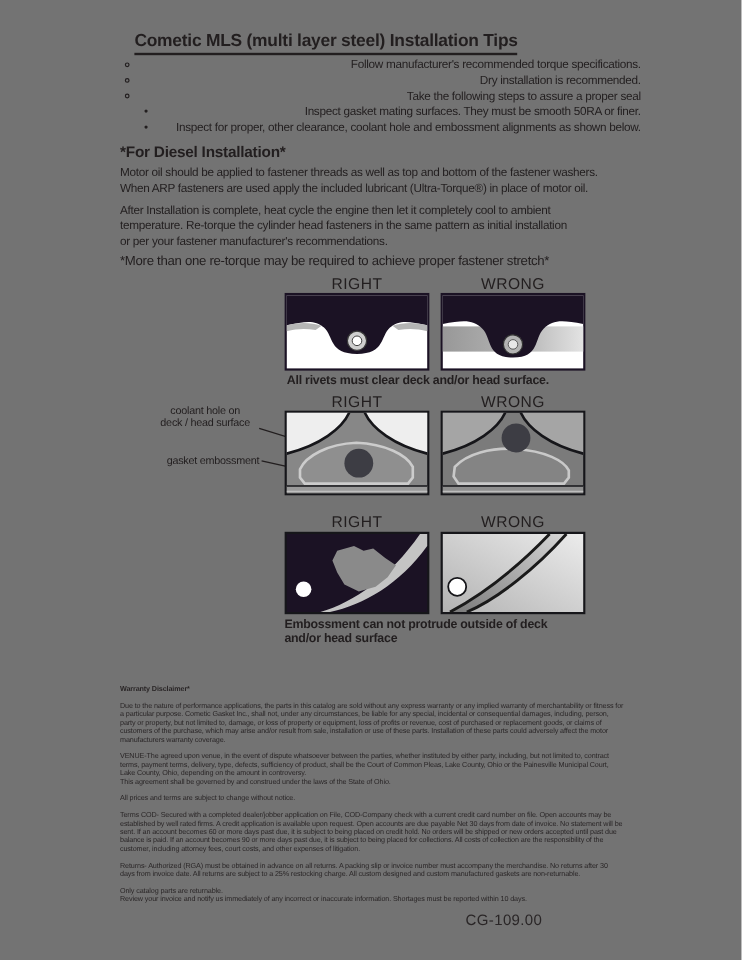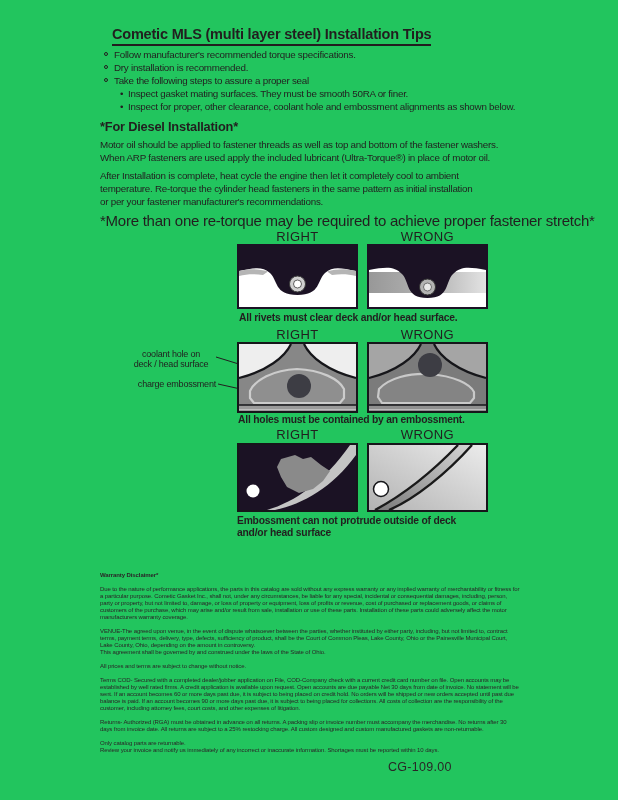--- a/index.html
+++ b/index.html
@@ -1,38 +1,38 @@
 <!DOCTYPE html>
 <html><head>
 <meta charset="utf-8">
 <style>
   * { margin:0; padding:0; box-sizing:border-box; }
   html,body { background:#ffffff; }
   .page {
-    position:relative; width:618px; height:800px; background:#22c55e;
+    position:relative; width:618px; height:800px; background:#737373;
     font-family:"Liberation Sans", sans-serif; color:#221e1f; overflow:hidden;
   }
   .abs { position:absolute; }
   .title {
     left:112px; top:26px; font-size:14.5px; font-weight:bold; letter-spacing:-0.2px;
     border-bottom:2px solid #221e1f; padding-bottom:2px; display:inline-block;
   }
-  .bullets { left:104px; top:48px; width:430px; font-size:9.8px; letter-spacing:-0.25px; }
+  .bullets { left:104px; top:48px; width:430px; font-size:9.8px; letter-spacing:-0.25px;text-align:right; }
   .b-row { position:relative; padding-left:10px; line-height:13px; }
   .b-row .ring {
     position:absolute; left:0; top:4px; width:4px; height:4px;
     border:1px solid #221e1f; border-radius:50%;
   }
   .sb-row { position:relative; padding-left:24px; line-height:13px; }
   .sb-row .dot { position:absolute; left:16px; top:0; font-size:9.8px; }
   .diesel-h { left:100px; top:119px; font-size:12.8px; font-weight:bold; letter-spacing:-0.2px; }
   .body-p { font-size:9.8px; letter-spacing:-0.25px; line-height:13px; white-space:pre-line; width:440px; }
   .p1 { left:100px; top:138px; }
   .p2 { left:100px; top:169px; }
-  .note { left:100px; top:212px; font-size:15px; letter-spacing:-0.25px;text-align:right; }
+  .note { left:100px; top:212px; font-size:11px; letter-spacing:-0.25px;text-align:right; }
   .dlabel { width:121px; text-align:center; font-size:13px; letter-spacing:0.4px; color:#221e1f; }
   .caption { font-weight:bold; font-size:10.3px; letter-spacing:-0.2px; line-height:11.5px; white-space:pre-line; }
   .ann { font-size:9px; letter-spacing:-0.2px; text-align:center; line-height:10px; }
   .panel { display:block; }
   .smallprint { left:100px; top:572px; width:420px; font-size:6px; line-height:7px; letter-spacing:-0.1px; color:#2a2627; }
   .smallprint .sp-h { font-weight:bold; margin-bottom:7px; }
   .smallprint p { margin-bottom:7px; white-space:pre-line; }
   .footer { left:388px; top:760px; font-size:12.5px; letter-spacing:0.3px; color:#2a2627; }
 </style>
 </head>
@@ -81,23 +81,23 @@
     <rect x="2" y="28" width="117" height="21" fill="url(#g1)"></rect>
     <path d="M2,2 H119 V26 C102,23 94,22 86,30 C78,38 83,54 60.5,54 C38,54 43,38 35,30 C27,22 19,23 2,26 Z" fill="#1b1224"></path>
     <circle cx="60.5" cy="43" r="8" fill="#b3b3b3" stroke="#333333" stroke-width="1"></circle>
     <circle cx="60.5" cy="43" r="4" fill="#e8e8e8" stroke="#555555" stroke-width="0.8"></circle>
   </svg>
   <div class="abs caption" style="left:239px; top:312px;">All rivets must clear deck and/or head surface.</div>
 
   <div class="abs dlabel" style="left:237px; top:327px;">RIGHT</div>
   <div class="abs dlabel" style="left:367px; top:327px;">WRONG</div>
 
-  <div class="abs ann" style="left:126px; top:349px; width:90px; white-space:pre-line;">coolant hole on
+  <div class="abs ann" style="left:126px; top:337px; width:90px; white-space:pre-line;">coolant hole on
 deck / head surface</div>
-  <div class="abs ann" style="left:120px; top:379px; width:96px; text-align:right;">charge embossment</div>
+  <div class="abs ann" style="left:120px; top:379px; width:96px; text-align:right;">gasket embossment</div>
   <svg class="abs" style="left:0; top:0; pointer-events:none;" width="618" height="800">
     <line x1="216" y1="357" x2="294" y2="381" stroke="#221e1f" stroke-width="1"></line>
     <line x1="218" y1="384" x2="263" y2="394" stroke="#221e1f" stroke-width="1"></line>
   </svg>
 
   <svg class="abs panel" style="left:237px; top:342px;" width="121" height="71" viewBox="0 0 121 71">
     <rect x="1" y="1" width="119" height="69" fill="#878787" stroke="#16161a" stroke-width="2"></rect>
     <path d="M2,2 L54,2 C48,15 30,29 2,36 Z" fill="#eeeeee"></path>
     <path d="M119,2 L67,2 C73,15 91,29 119,36 Z" fill="#eeeeee"></path>
     <path d="M54,2 C48,15 30,29 2,36" fill="none" stroke="#16161a" stroke-width="2.2"></path>
@@ -113,21 +113,20 @@
     <path d="M2,2 L54,2 C48,15 30,29 2,36 Z" fill="#a5a5a5"></path>
     <path d="M119,2 L67,2 C73,15 91,29 119,36 Z" fill="#a5a5a5"></path>
     <path d="M54,2 C48,15 30,29 2,36" fill="none" stroke="#16161a" stroke-width="2.2"></path>
     <path d="M67,2 C73,15 91,29 119,36" fill="none" stroke="#16161a" stroke-width="2.2"></path>
     <path d="M15,61 L11,55 L12,47 C22,36 42,31 62,32 C88,34 103,42 107,50 L107,56 L103,61 Z" fill="#848484" stroke="#c9c9c9" stroke-width="2.2"></path>
     <circle cx="63" cy="23" r="12" fill="#3d3d44"></circle>
     <rect x="2" y="63" width="117" height="6" fill="#8f8f8f"></rect>
     <line x1="2" y1="63" x2="119" y2="63" stroke="#16161a" stroke-width="1.4"></line>
     <line x1="2" y1="67.5" x2="119" y2="67.5" stroke="#bdbdbd" stroke-width="1"></line>
   </svg>
-  <div class="abs caption" style="left:238px; top:414px;">All holes must be contained by an embossment.</div>
 
   <div class="abs dlabel" style="left:237px; top:427px;">RIGHT</div>
   <div class="abs dlabel" style="left:367px; top:427px;">WRONG</div>
 
   <svg class="abs panel" style="left:237px; top:443px;" width="121" height="69" viewBox="0 0 121 69">
     <rect x="1" y="1" width="119" height="67" fill="#1b1224" stroke="#16161a" stroke-width="2"></rect>
     <path d="M30,67 C58,59 88,38 113,2 L119,2 L119,12 C96,44 66,61 38,67 Z" fill="#c4c4c4"></path>
     <path d="M44,16 L58,12 L66,16 L74,14 L84,22 L93,28 L86,38 L76,46 L62,50 L50,44 L44,34 L40,24 Z" fill="#8a8a8a"></path>
     <circle cx="16" cy="48" r="6.5" fill="#ffffff"></circle>
   </svg>

